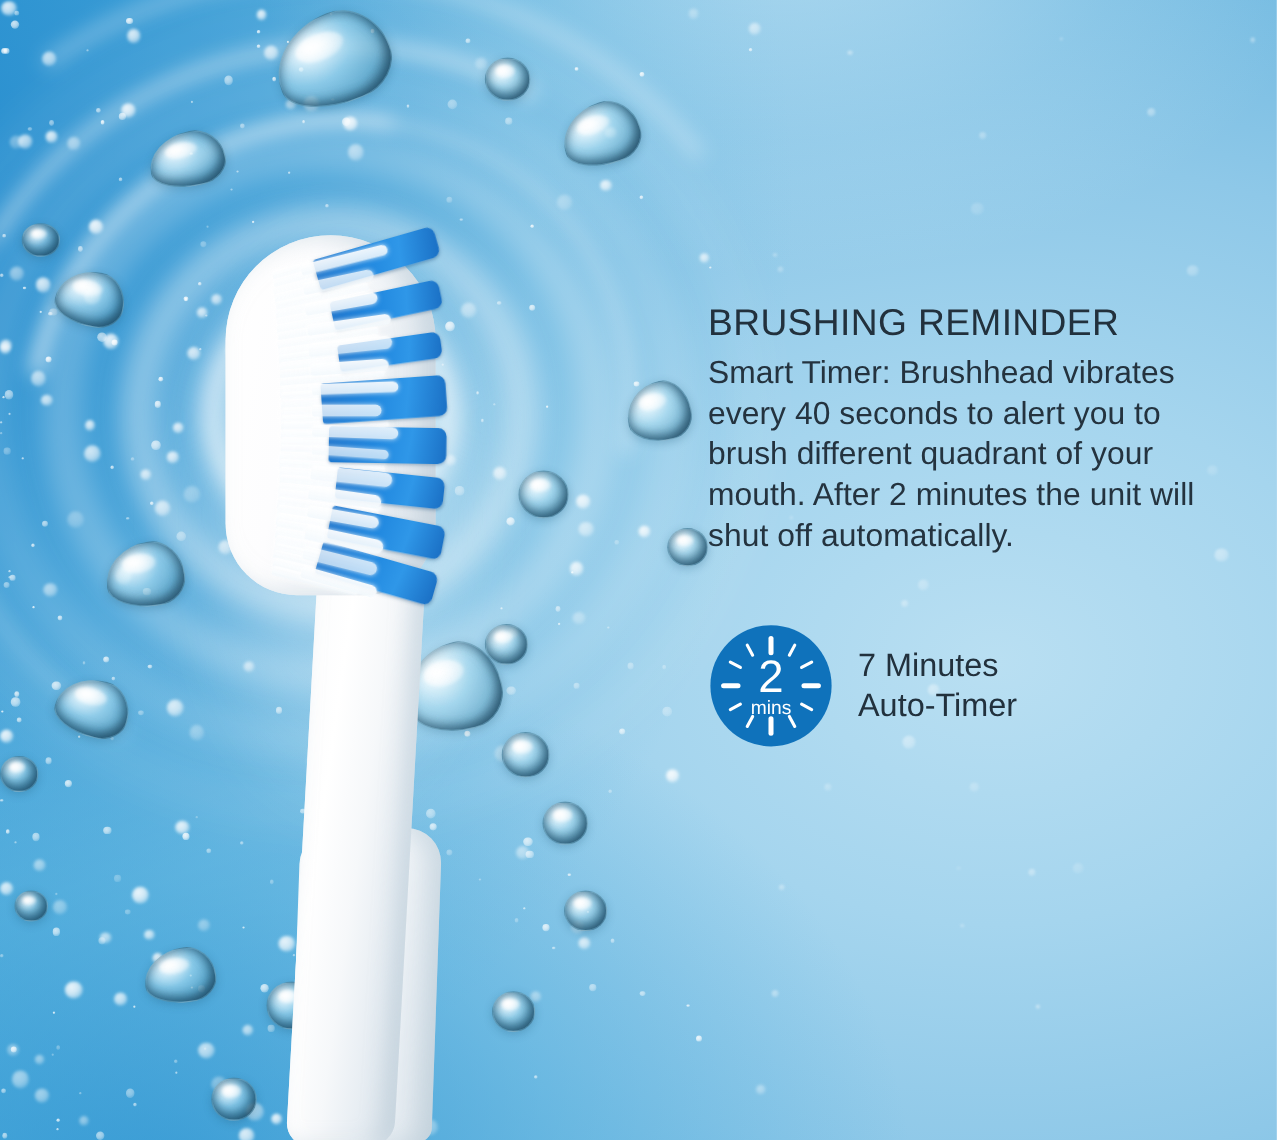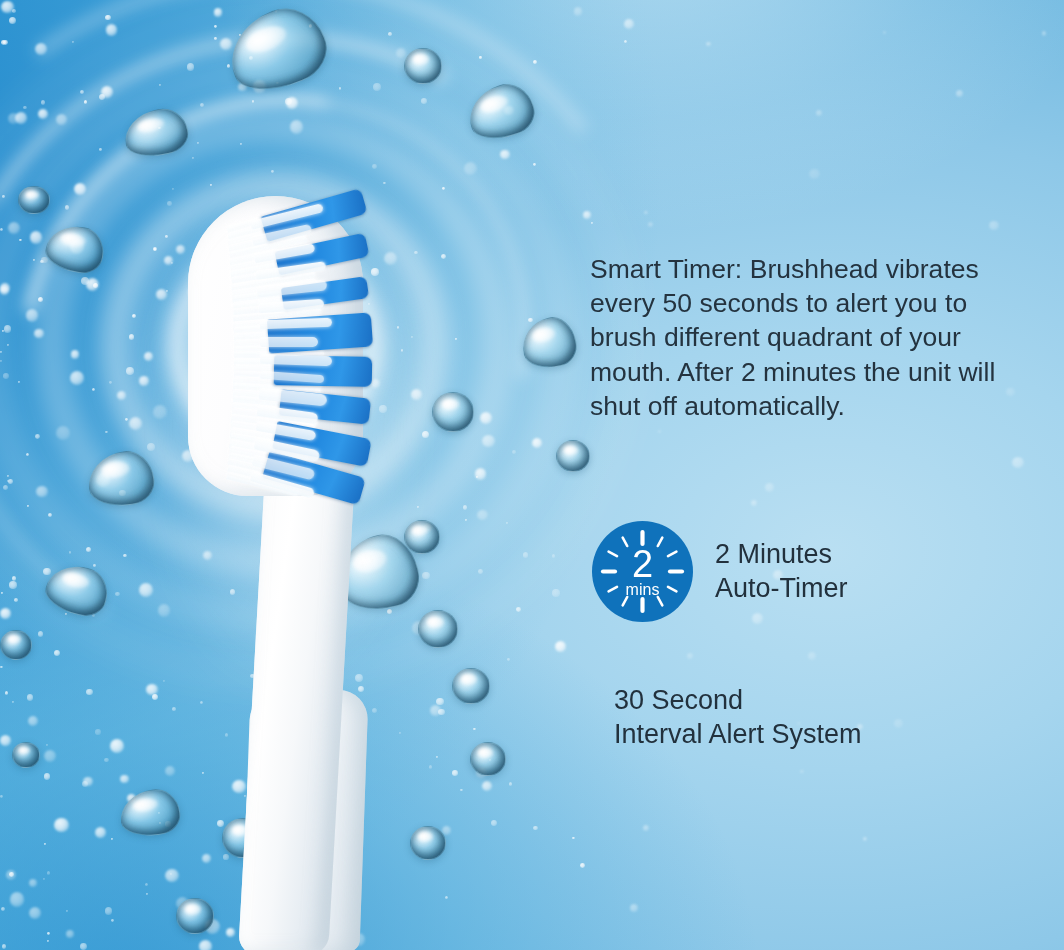--- a/index.html
+++ b/index.html
@@ -720,21 +720,22 @@
         <div class="bwhite" style="left: 34.6603px; top: 192.667px; width: 68.1722px; height: 12.2583px; transform: rotate(6deg); opacity: 0.86;"></div>
         <div class="bwhite" style="left: 33.4314px; top: 210.533px; width: 60.7521px; height: 10.8925px; transform: rotate(8deg); opacity: 0.96;"></div>
         <div class="bwhite" style="left: 31.8779px; top: 228.4px; width: 60.4521px; height: 10.481px; transform: rotate(10deg); opacity: 0.92;"></div>
         <div class="bwhite" style="left: 30.0674px; top: 246.267px; width: 66.2018px; height: 12.1218px; transform: rotate(12deg); opacity: 0.96;"></div>
         <div class="bwhite" style="left: 28.0791px; top: 264.133px; width: 62.5719px; height: 11.4963px; transform: rotate(14deg); opacity: 0.79;"></div>
         <div class="bwhite" style="left: 26px; top: 282px; width: 65.1088px; height: 10.4501px; transform: rotate(16deg); opacity: 0.97;"></div>
       </div>
   </div>
 
   <div class="panel">
-    <p class="body-copy">Smart Timer: Brushhead vibrates every 50 seconds to alert you to brush different quadrant of your mouth. After 2 minutes the unit will shut off automatically.</p>
+    <h1 class="headline">BRUSHING REMINDER</h1>
+    <p class="body-copy">Smart Timer: Brushhead vibrates every 40 seconds to alert you to brush different quadrant of your mouth. After 2 minutes the unit will shut off automatically.</p>
   </div>
 
   <div class="features">
 
     <div class="feature">
       <div class="badge">
         <svg viewBox="0 0 101 101" aria-hidden="true">
           <g stroke="#ffffff" stroke-linecap="round">
             <line x1="50.5" y1="11" x2="50.5" y2="23" stroke-width="4.2"></line>
             <line x1="50.5" y1="78" x2="50.5" y2="90" stroke-width="4.2"></line>
@@ -746,23 +747,21 @@
             <line x1="70.3" y1="84.4" x2="65.8" y2="76.0" stroke-width="2.6"></line>
             <line x1="30.7" y1="84.4" x2="35.2" y2="76.0" stroke-width="2.6"></line>
             <line x1="16.6" y1="70.3" x2="25.0" y2="65.8" stroke-width="2.6"></line>
             <line x1="16.6" y1="30.7" x2="25.0" y2="35.2" stroke-width="2.6"></line>
             <line x1="30.7" y1="16.6" x2="35.2" y2="25.0" stroke-width="2.6"></line>
           </g>
           <text x="50.5" y="56" text-anchor="middle" fill="#ffffff" font-family="Liberation Sans, sans-serif" font-size="38" font-weight="300">2</text>
           <text x="50.5" y="74" text-anchor="middle" fill="#ffffff" font-family="Liberation Sans, sans-serif" font-size="16" font-weight="300">mins</text>
         </svg>
       </div>
-      <div class="feature-label">2 Minutes
+      <div class="feature-label">7 Minutes
 Auto-Timer</div>
     </div>
 
     <div class="feature">
-      <div class="feature-label">30 Second
-Interval Alert System</div>
     </div>
 
   </div>
 </div>
 
 </body></html>

